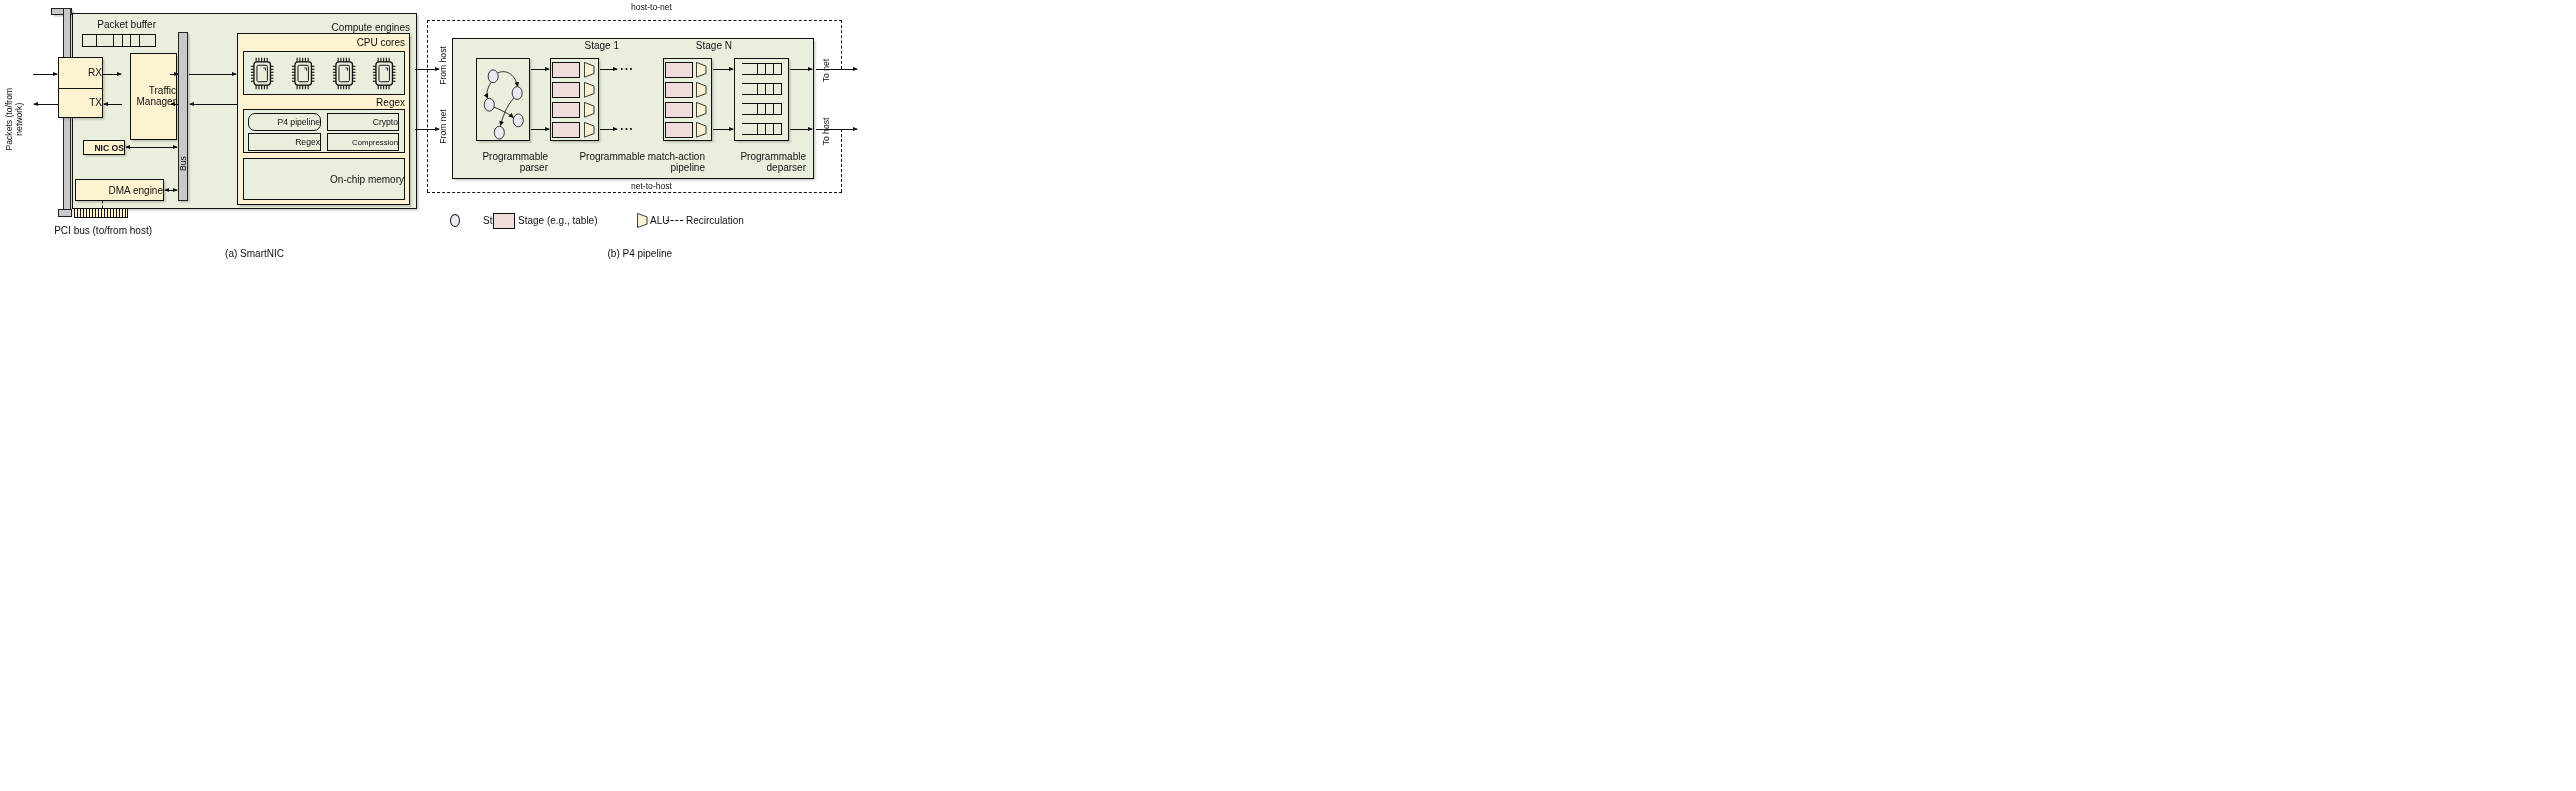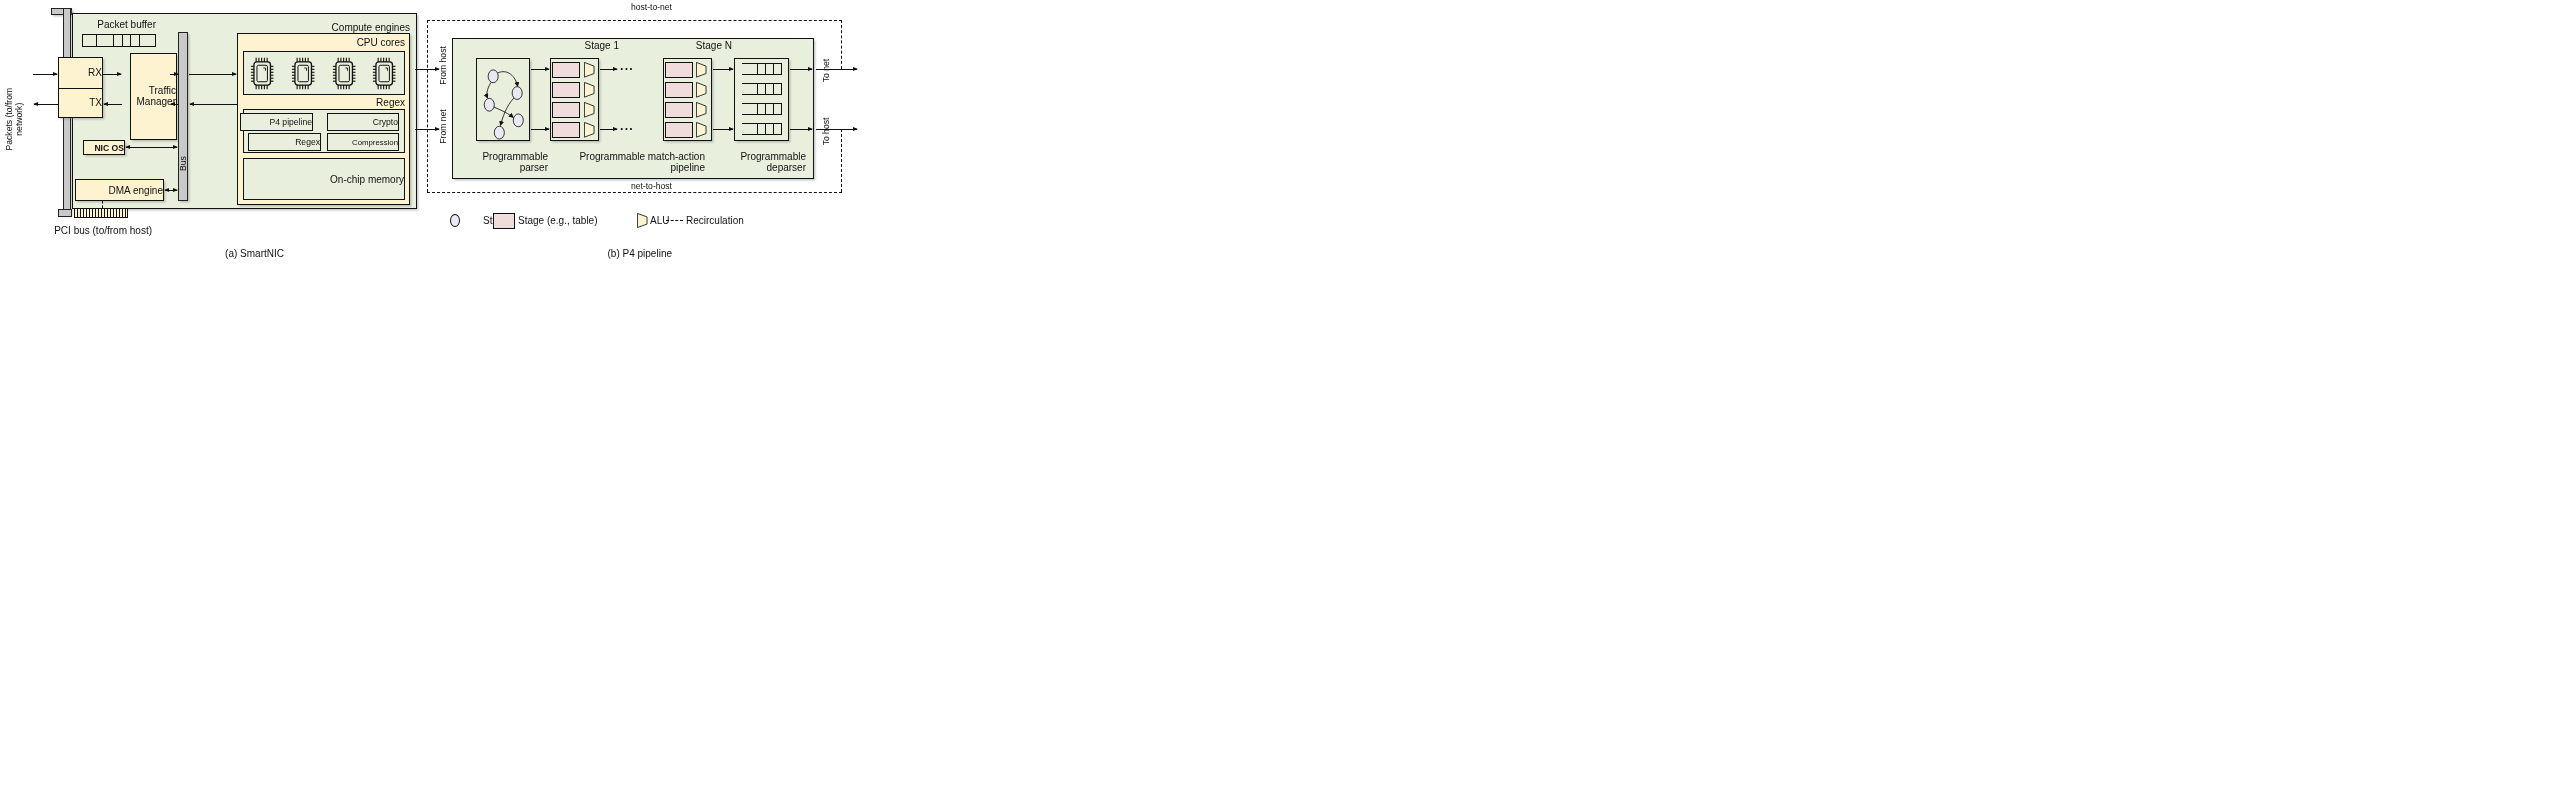--- a/index.html
+++ b/index.html
@@ -218,21 +218,21 @@
           <line x1="37" y1="44" x2="42.5" y2="44"></line>
       <rect x="7" y="9" width="30" height="42" rx="5" stroke-width="2.4"></rect>
           <rect x="12.5" y="15" width="19" height="30" rx="2.5" stroke-width="1.8"></rect>
           <path d="M24 20 L28 20 L28 25" stroke-width="1.6"></path>
     </g>
       </svg>
   </div>
 
   <div class="lbl f17" style="left:243px;top:97px;width:162px;">Regex</div>
   <div class="box green" style="left:243px;top:109px;width:162px;height:44px;"></div>
-  <div class="box green" style="left:240px;top:113px;width:73px;height:18px;">
+  <div class="box green" style="left:248px;top:113px;width:73px;height:18px;border-radius:7px;">
     <div class="lbl f16" style="left:0;right:0;top:3.3px;">P4 pipeline</div>
   </div>
   <div class="box green" style="left:327px;top:113px;width:72px;height:18px;">
     <div class="lbl f16" style="left:0;right:0;top:3.3px;">Crypto</div>
   </div>
   <div class="box green" style="left:248px;top:133px;width:73px;height:18px;">
     <div class="lbl f16" style="left:0;right:0;top:3.3px;">Regex</div>
   </div>
   <div class="box green" style="left:327px;top:133px;width:72px;height:18px;">
     <div class="lbl f16" style="left:0;right:0;top:3.9px;font-size:7.8px;">Compression</div>

